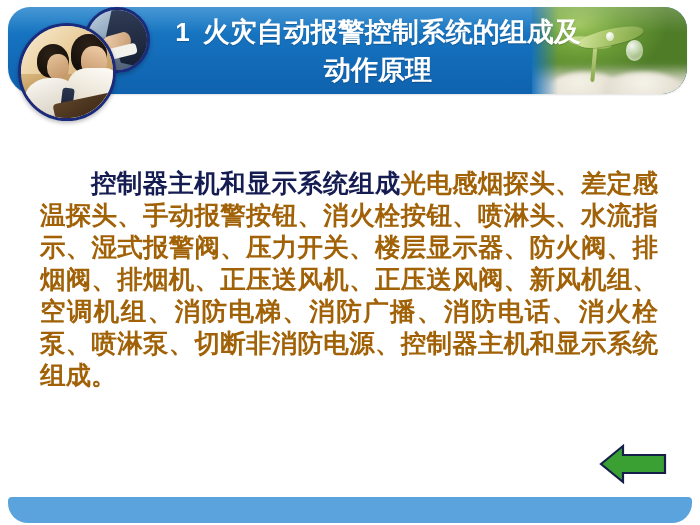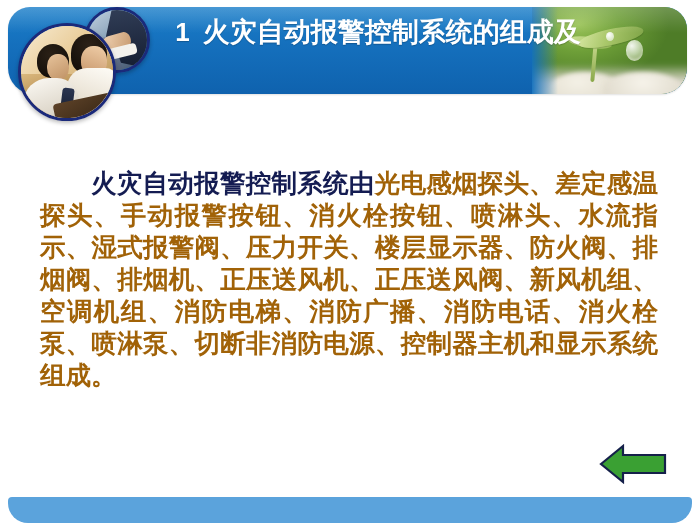--- a/index.html
+++ b/index.html
@@ -333,20 +333,21 @@
       <div class="sprout2"></div>
       <div class="sprout"></div>
       <div class="dewdrop-s"></div>
       <div class="dewdrop"></div>
       <div class="fade"></div>
     </div>
   </div>
 
   <div class="title-block">
     <div class="title-line1"><span class="title-num">1</span><span>火灾自动报警控制系统的组成及</span></div>
+    <div class="title-line2">动作原理</div>
   </div>
 
   <div class="photo-circle photo-circle-small">
     <div class="pc-inner img-handshake">
       <div class="suitA"></div>
       <div class="suitB"></div>
       <div class="hand"></div>
       <div class="cuff"></div>
     </div>
   </div>
@@ -358,21 +359,21 @@
       <div class="face2"></div>
       <div class="body2"></div>
       <div class="head1"></div>
       <div class="face1"></div>
       <div class="body1"></div>
       <div class="tie"></div>
       <div class="laptop"></div>
     </div>
   </div>
 
-  <div class="body-text"><span class="lead">火灾自动报警控制系统由</span><span class="rest">光电感烟探头、差定感温探头、手动报警按钮、消火栓按钮、喷淋头、水流指示、湿式报警阀、压力开关、楼层显示器、防火阀、排烟阀、排烟机、正压送风机、正压送风阀、新风机组、空调机组、消防电梯、消防广播、消防电话、消火栓泵、喷淋泵、切断非消防电源、控制器主机和显示系统组成。</span></div>
+  <div class="body-text"><span class="lead">控制器主机和显示系统组成</span><span class="rest">光电感烟探头、差定感温探头、手动报警按钮、消火栓按钮、喷淋头、水流指示、湿式报警阀、压力开关、楼层显示器、防火阀、排烟阀、排烟机、正压送风机、正压送风阀、新风机组、空调机组、消防电梯、消防广播、消防电话、消火栓泵、喷淋泵、切断非消防电源、控制器主机和显示系统组成。</span></div>
 
   <div class="back-arrow">
     <svg width="68" height="42" viewBox="0 0 68 42">
       <polygon points="2,21 24,3 24,12 66,12 66,30 24,30 24,39" fill="#3aa033" stroke="#15204a" stroke-width="2.2" stroke-linejoin="miter"></polygon>
     </svg>
   </div>
 
   <div class="footer-bar"></div>
 
 </div>

